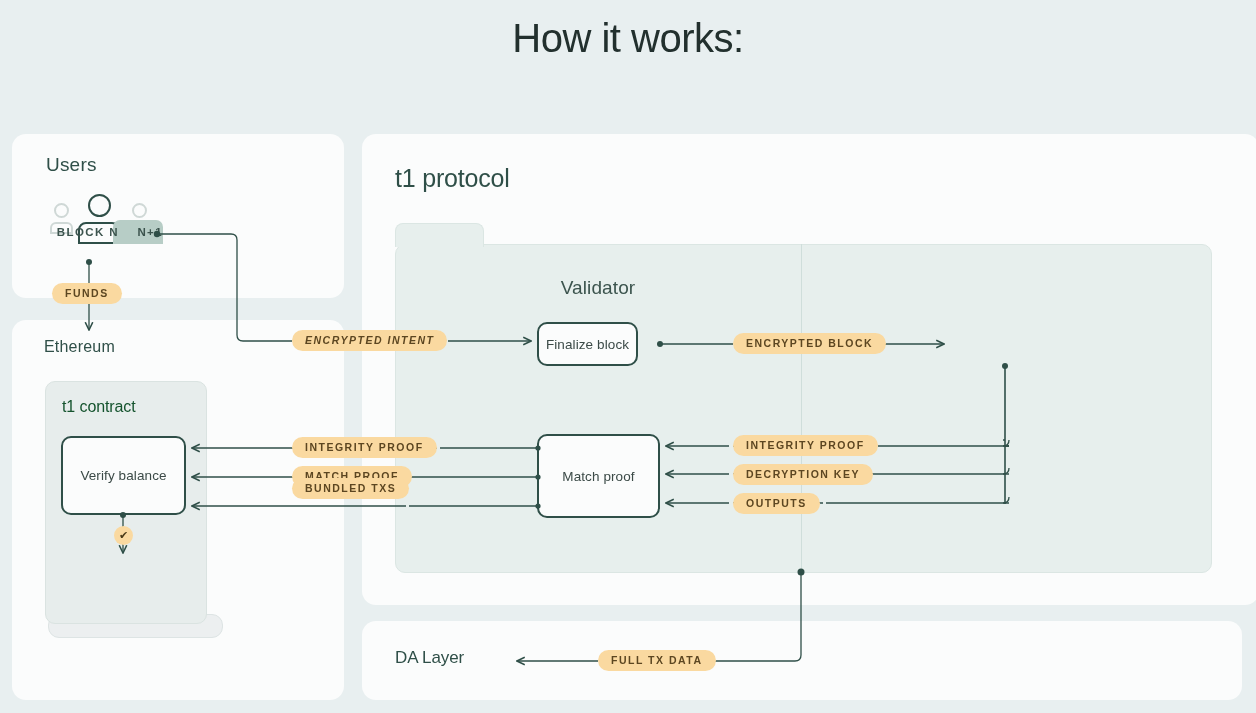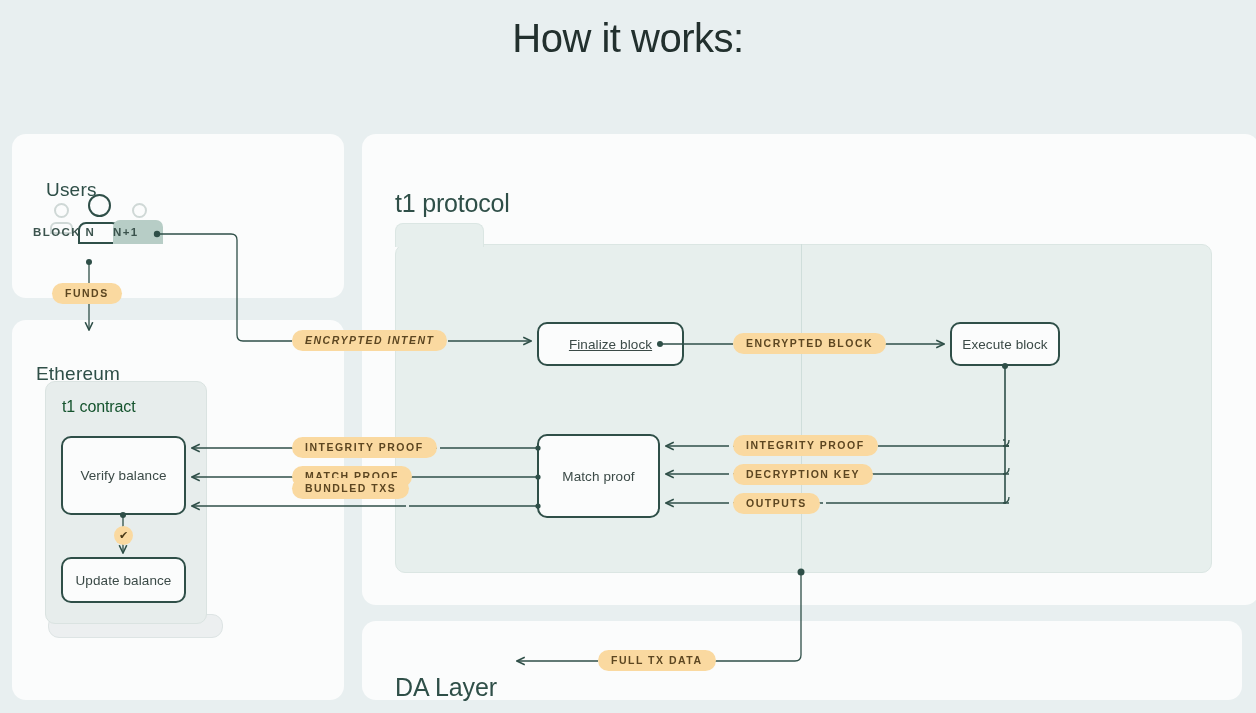--- a/index.html
+++ b/index.html
@@ -38,26 +38,25 @@
   }
   .card-users   { left: 12px;  top: 134px; width: 332px; height: 164px; }
   .card-eth     { left: 12px;  top: 320px; width: 332px; height: 380px; }
   .card-proto   { left: 362px; top: 134px; width: 880px; height: 471px; padding-left: 17px; }
   .card-da      { left: 362px; top: 621px; width: 880px; height: 79px;  }
 
   .card-label {
     position: absolute;
     color: #2f4f48;
     font-weight: 500;
-    margin-top: 25px;
   }
   .lbl-users { left: 34px; top: 20px; font-size: 19px; letter-spacing: .2px; }
-  .lbl-eth   { left: 24px; top: 18px; font-size: 19px; letter-spacing: .2px; }
+  .lbl-eth   { left: 32px; top: 18px; font-size: 16px; letter-spacing: .2px; }
   .lbl-proto { left: 33px; top: 30px; font-size: 25px; letter-spacing: -0.2px; }
-  .lbl-da    { left: 33px; top: 27px; font-size: 25px; letter-spacing: -0.1px; }
+  .lbl-da    { left: 33px; top: 27px; font-size: 17px; letter-spacing: -0.1px; }
 
   
   .users-icons {
     position: absolute;
     left: 38px; top: 60px;
     width: 115px; height: 52px;
   }
   .person { position: absolute; }
   .person .head {
     position: absolute;
@@ -97,21 +96,21 @@
     border-bottom:none;
     border-radius:8px 8px 0 0;
   }
   .tab {
     position: absolute;
     height: 24px;
     line-height: 24px;
     font-size: 11.5px;
     font-weight: 600;
     letter-spacing: 1.4px;
-    text-align: left;
+    text-align: right;
     color: #3c544e;
   }
   .tab-active {
     left: 33px; top: 220px;
     width: 86px;
     z-index: 3;
   }
   .tab-next {
     left: 113px; top: 220px;
     width: 50px;
@@ -146,21 +145,21 @@
     border: 2px solid #2f4f48;
     border-radius: 10px;
     display: flex;
     align-items: center;
     justify-content: center;
     font-size: 13.5px;
     color: #3b4a47;
     letter-spacing: .1px;
     box-sizing: border-box;
   }
-  .box-finalize { left: 537px; top: 322px; width: 147px; height: 44px; text-decoration: underline; }
+  .box-finalize { left: 537px; top: 322px; width: 101px; height: 44px; }
   .box-execute  { left: 950px; top: 322px; width: 110px; height: 44px; }
   .box-match    { left: 537px; top: 434px; width: 123px; height: 84px; }
   .box-verify   { left: 61px;  top: 436px; width: 125px; height: 79px; }
   .box-update   { left: 61px;  top: 557px; width: 125px; height: 46px; }
 
   
   .contract-card {
     position: absolute;
     left: 45px; top: 381px;
     width: 160px; height: 241px;
@@ -271,20 +270,21 @@
 
   <div class="card card-proto">
     <div class="card-label lbl-proto">t1 protocol</div>
     <div class="block-panel"></div>
   </div>
 
   <div class="tab tab-active">BLOCK N</div>
   <div class="tab tab-next">N+1</div>
 
   <div class="col-divider"></div>
+  <div class="column-title col-validator">Validator</div>
 
   <div class="card card-da">
     <div class="card-label lbl-da">DA Layer</div>
   </div>
 
   <svg id="wires" viewBox="0 0 1256 713">
     <defs>
       <marker id="arr" markerWidth="7" markerHeight="7" refX="6" refY="3.5" orient="auto">
         <path d="M0,0.6 L6,3.5 L0,6.4" fill="none" stroke="#2f4f48" stroke-width="1.2"></path>
       </marker>
@@ -344,24 +344,22 @@
       <circle cx="123" cy="515" r="3" fill="#2f4f48" stroke="none"></circle>
       <path d="M123,515 L123,553" marker-end="url(#arr)"></path>
 
       <circle cx="801" cy="572" r="3.5" fill="#2f4f48" stroke="none"></circle>
       <path d="M801,572 L801,655 Q801,661 795,661 L712,661"></path>
       <path d="M598,661 L517,661" marker-end="url(#arr)"></path>
     </g>
   </svg>
 
   <div class="pbox box-finalize">Finalize block</div>
-  <div class="pbox box-execute">Execute block</div>
   <div class="pbox box-match">Match proof</div>
   <div class="pbox box-verify">Verify balance</div>
-  <div class="pbox box-update">Update balance</div>
 
   <div class="pill pill-funds">FUNDS</div>
   <div class="pill pill-intent">ENCRYPTED INTENT</div>
   <div class="pill pill-encblock">ENCRYPTED BLOCK</div>
   <div class="pill pill-integrityL">INTEGRITY PROOF</div>
   <div class="pill pill-matchp">MATCH PROOF</div>
   <div class="pill pill-bundled">BUNDLED TXS</div>
   <div class="pill pill-integrityR">INTEGRITY PROOF</div>
   <div class="pill pill-deckey">DECRYPTION KEY</div>
   <div class="pill pill-outputs">OUTPUTS</div>

